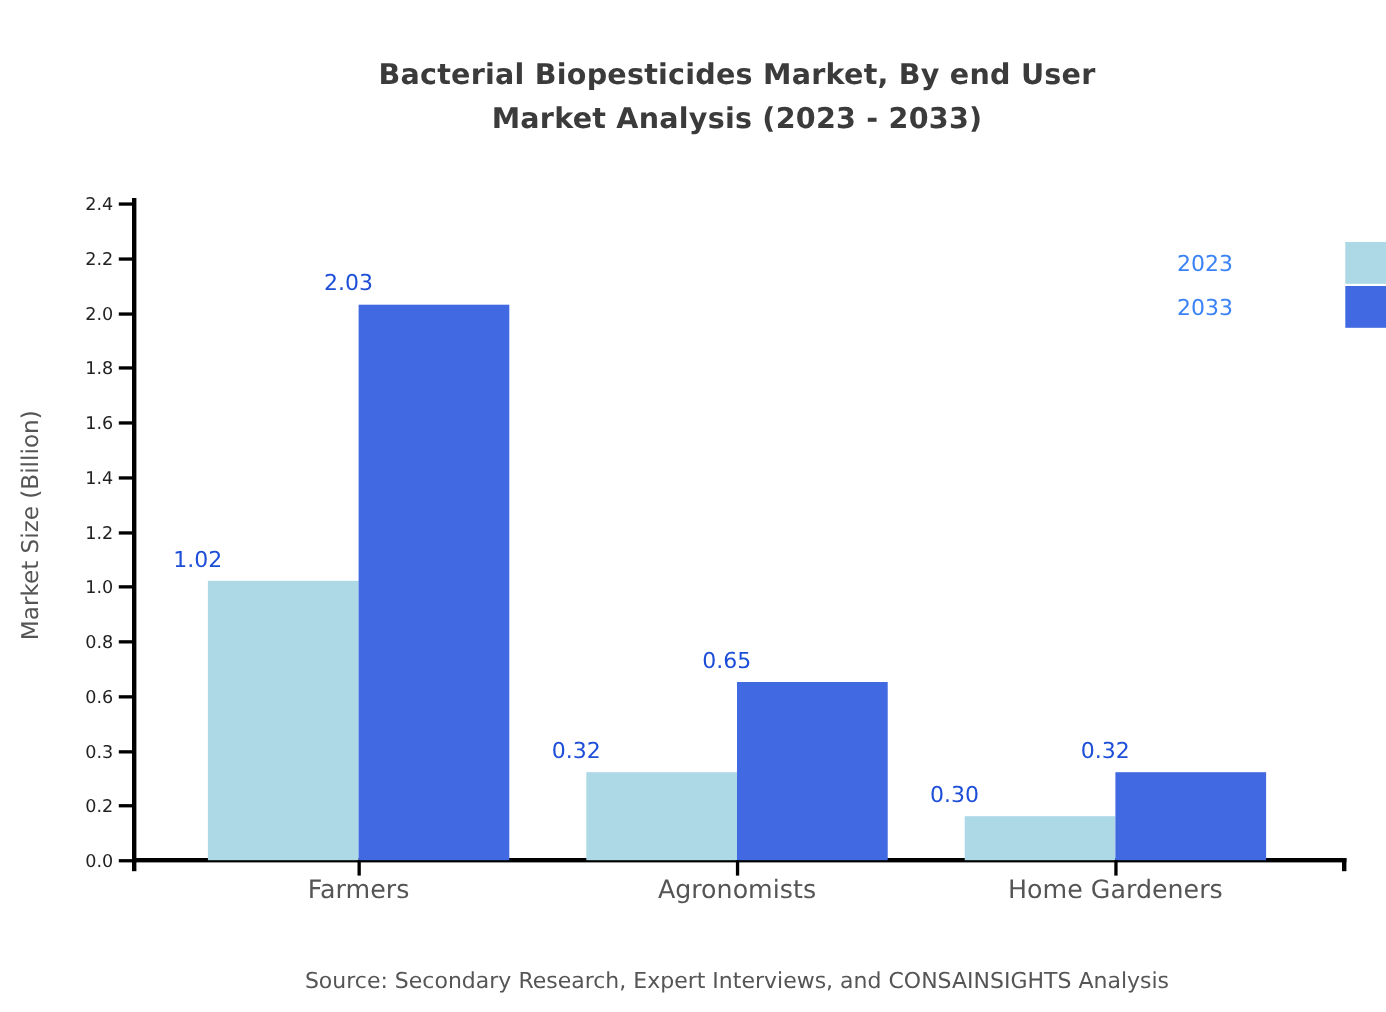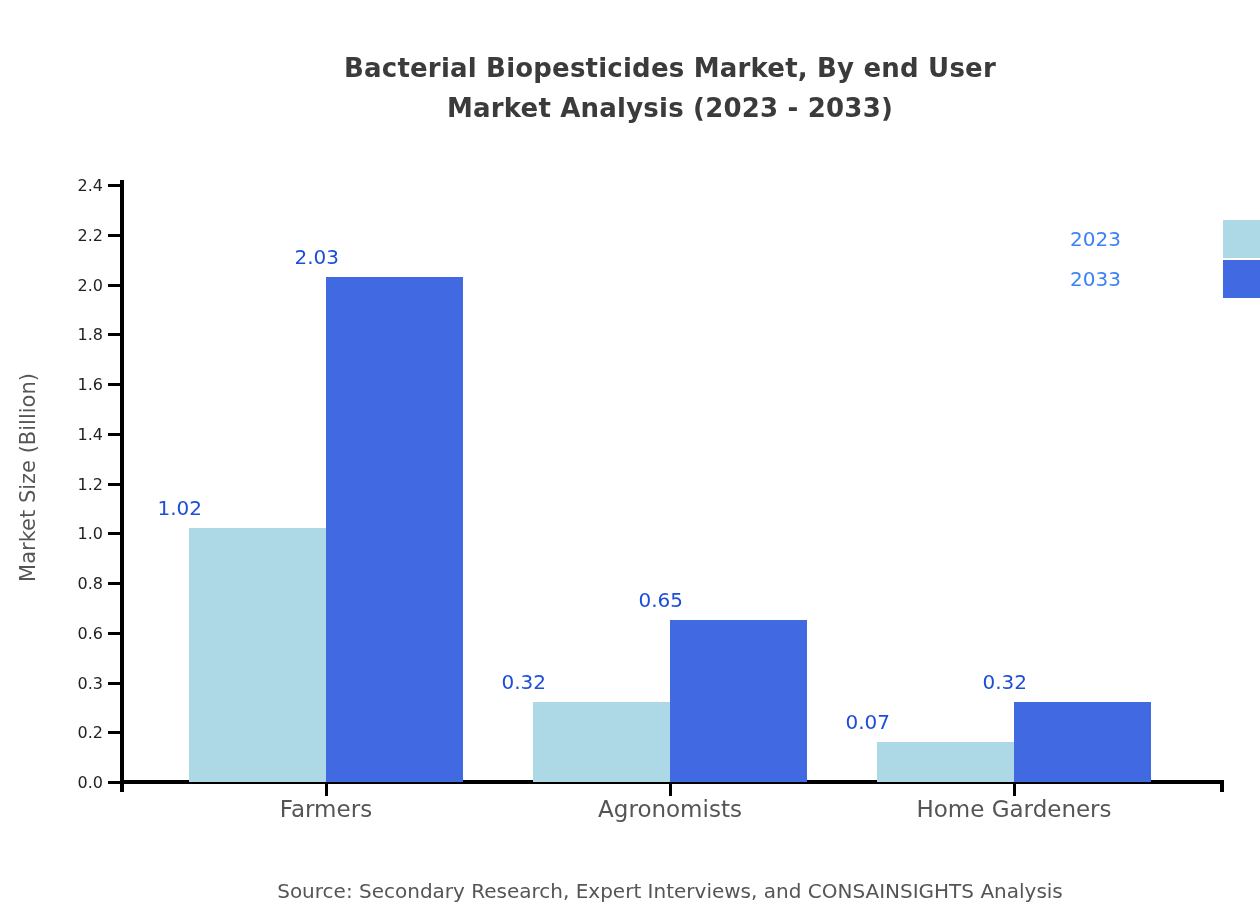--- a/index.html
+++ b/index.html
@@ -197,21 +197,21 @@
   <div id="bars-layer">
       <div class="bar" style="left: 189px; width: 137px; height: 253.725px; background: rgb(173, 216, 230);"></div>
       <div class="bar-label" style="left: 157.5px; top: 498.275px;">1.02</div>
       <div class="bar" style="left: 326px; width: 137px; height: 504.962px; background: rgb(65, 105, 225);"></div>
       <div class="bar-label" style="left: 294.5px; top: 247.037px;">2.03</div>
       <div class="bar" style="left: 533px; width: 137px; height: 79.6px; background: rgb(173, 216, 230);"></div>
       <div class="bar-label" style="left: 501.5px; top: 672.4px;">0.32</div>
       <div class="bar" style="left: 670px; width: 137px; height: 161.688px; background: rgb(65, 105, 225);"></div>
       <div class="bar-label" style="left: 638.5px; top: 590.312px;">0.65</div>
       <div class="bar" style="left: 877px; width: 137px; height: 39.8px; background: rgb(173, 216, 230);"></div>
-      <div class="bar-label" style="left: 845.5px; top: 712.2px;">0.07</div>
+      <div class="bar-label" style="left: 845.5px; top: 712.2px;">0.30</div>
       <div class="bar" style="left: 1014px; width: 137px; height: 79.6px; background: rgb(65, 105, 225);"></div>
       <div class="bar-label" style="left: 982.5px; top: 672.4px;">0.32</div>
     </div>
 
   <div id="x-ticks-layer">
       <div class="x-tick" style="left: 325px;"></div>
       <div class="x-tick-label" style="left: 176px;">Farmers</div>
       <div class="x-tick" style="left: 669px;"></div>
       <div class="x-tick-label" style="left: 520px;">Agronomists</div>
       <div class="x-tick" style="left: 1013px;"></div>

